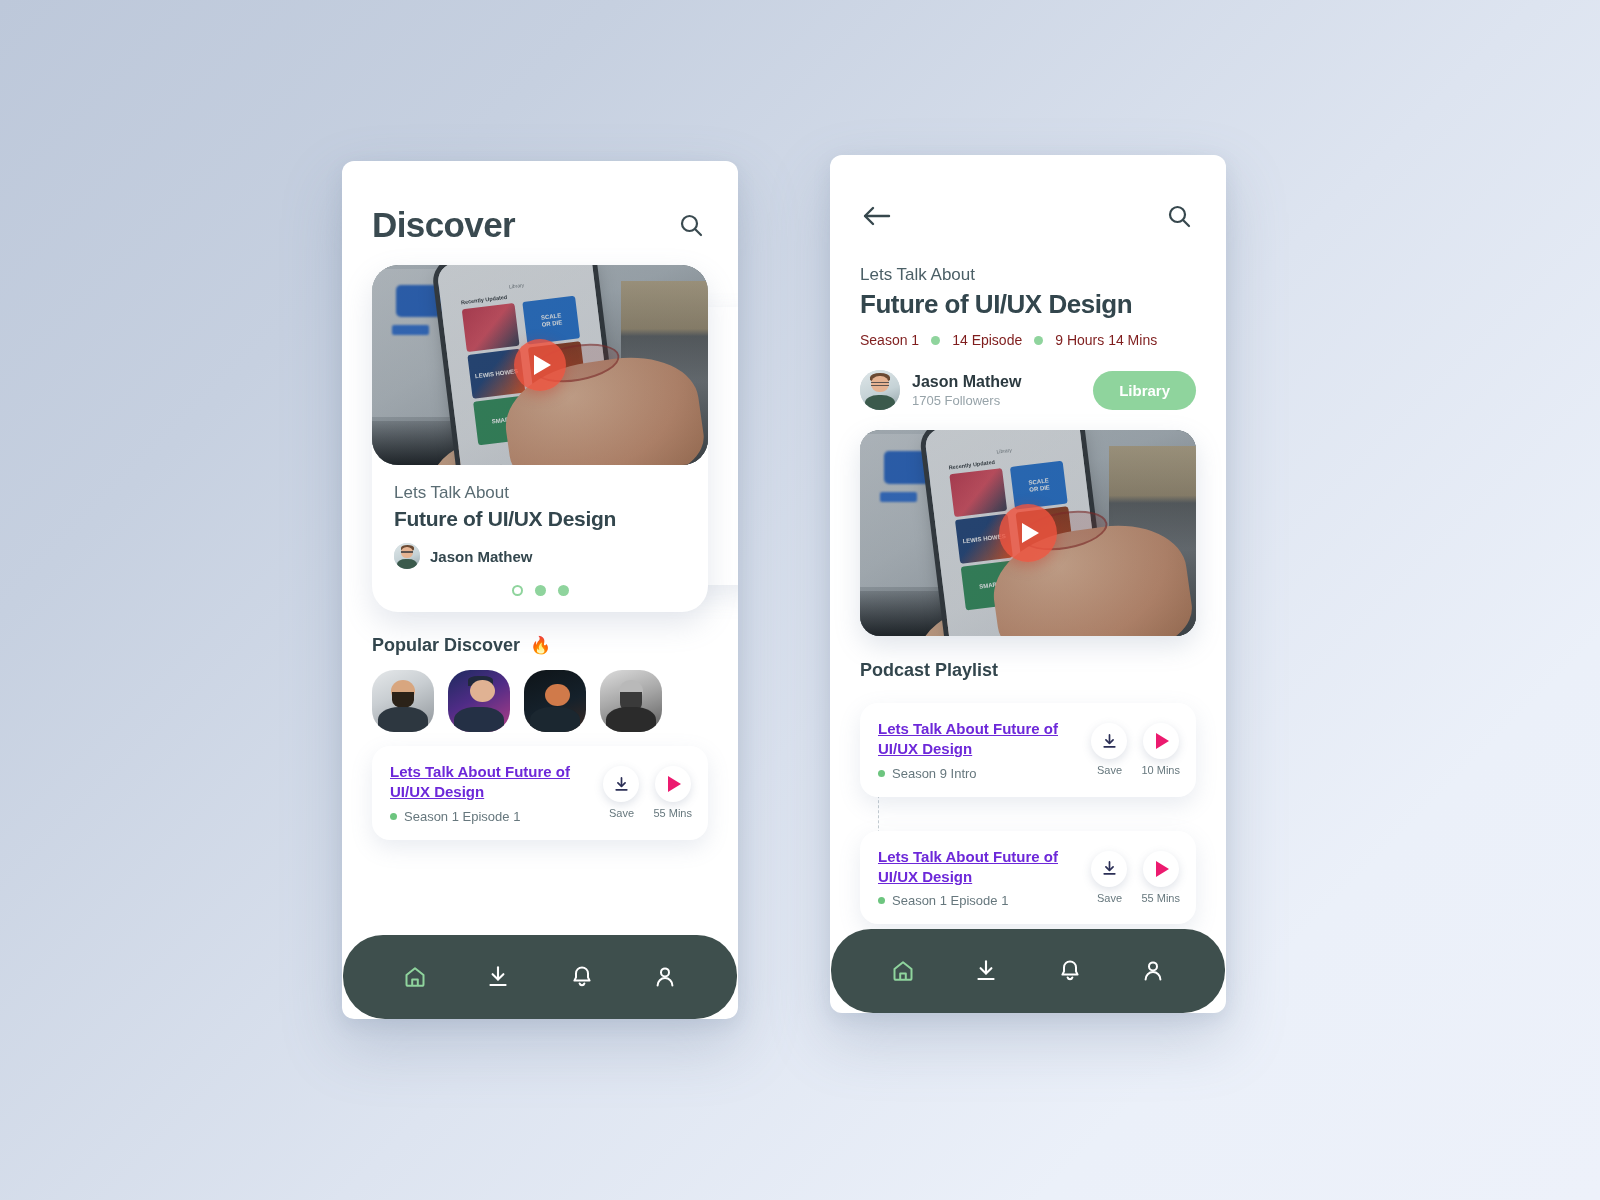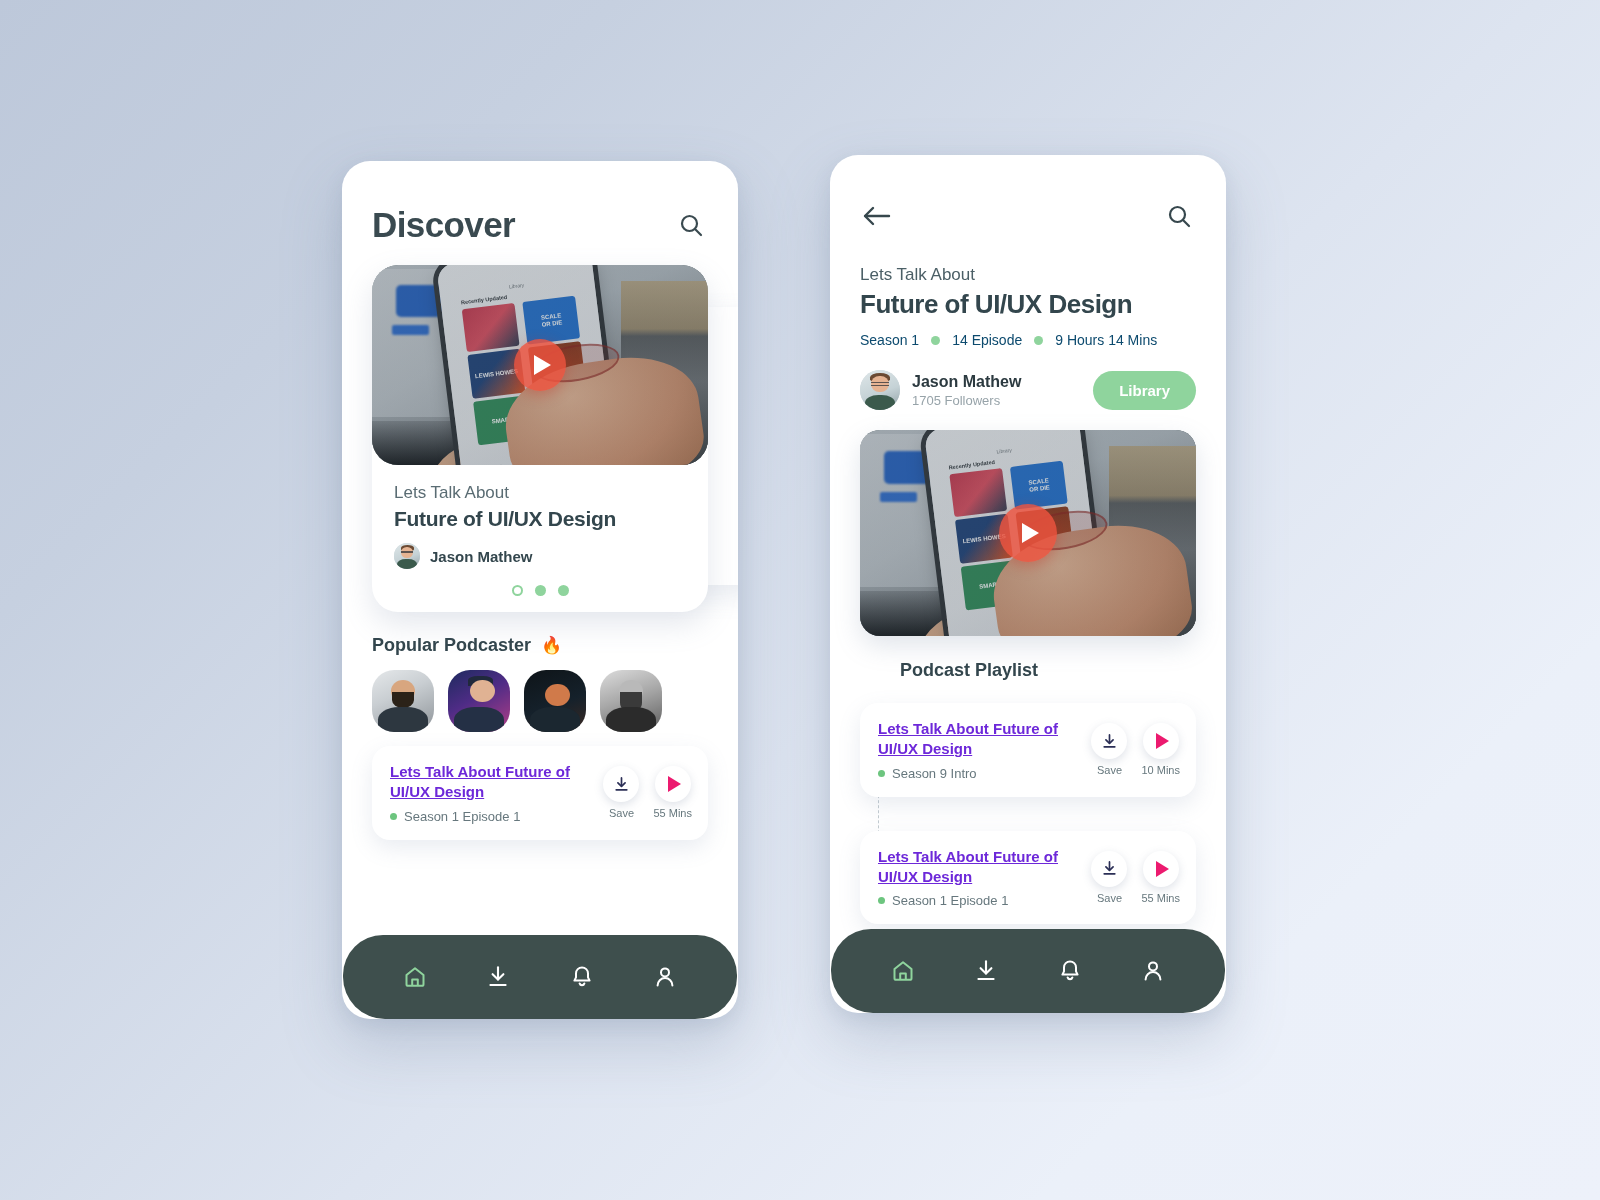--- a/index.html
+++ b/index.html
@@ -15,21 +15,21 @@
     background: linear-gradient(135deg, #bdc8da 0%, #c6d0e0 22%, #dde4f0 55%, #ebf0f9 80%, #edf1fa 100%);
     position: relative;
   }
 
   
   .phone {
     position: absolute;
     width: 396px;
     height: 858px;
     background: #ffffff;
-    border-radius: 28px;
+    border-radius: 12px;
     box-shadow: 0 26px 60px rgba(108, 125, 155, 0.28),
                 0 6px 18px rgba(108, 125, 155, 0.14);
     overflow: hidden;
   }
   #phone-left  { left: 342px; top: 161px; }
   #phone-right { left: 830px; top: 155px; }
 
   .screen {
     position: absolute;
     inset: 0;
@@ -364,21 +364,21 @@
   .detail-head { padding: 44px 30px 0 30px; }
   .detail-sub {
     font-size: 17px; color: #4b5f66; margin-top: 32px; font-weight: 500;
   }
   .detail-title {
     font-size: 26px; font-weight: bold; color: #33464d;
     letter-spacing: -0.5px; margin-top: 4px;
   }
   .detail-stats {
     display: flex; align-items: center; gap: 12px;
-    margin-top: 12px; font-size: 14px; color: #0c4a6e;
+    margin-top: 12px; font-size: 14px; color: #7f1d1d;
   }
   .stat-dot { width: 9px; height: 9px; border-radius: 50%; background: #8fd49d; }
 
   .creator-row {
     display: flex; align-items: center; gap: 12px;
     padding: 0 30px; margin-top: 22px;
   }
   .creator-info { flex: 1; }
   .creator-name { font-size: 16px; font-weight: bold; color: #2c3a40; }
   .creator-followers { font-size: 13px; color: #97a3a9; margin-top: 2px; }
@@ -489,21 +489,21 @@
           <div class="dots">
             <div class="dot ring"></div>
             <div class="dot"></div>
             <div class="dot"></div>
           </div>
         </div>
       </div>
     </div>
 
     <div class="section-title" style="margin-top:26px;">
-      <span>Popular Podcaster</span>
+      <span>Popular Discover</span>
       <span class="fire">🔥</span>
     </div>
 
     <div class="podcasters">
       <div class="pc pc1">
         <div class="pc-head"></div>
           <div class="pc-beard"></div>
           <div class="pc-body"></div>
       </div>
       <div class="pc pc2">
@@ -654,21 +654,21 @@
         </div>
         <div class="hand"></div>
         <div class="stamp"></div>
         <div class="tint"></div>
       </div>
       <div class="play-btn big">
         <div class="play-tri"></div>
       </div>
     </div>
 
-    <div class="section-title" style="margin-top:24px;margin-left:40px;">
+    <div class="section-title" style="margin-top:24px;">
       <span>Podcast Playlist</span>
     </div>
 
     <div class="playlist-wrap">
       <div class="dash-line"></div>
 
       <div class="pl-card">
         <div class="ep-left">
           <div class="ep-title">Lets Talk About Future of UI/UX Design</div>
           <div class="ep-sub">

